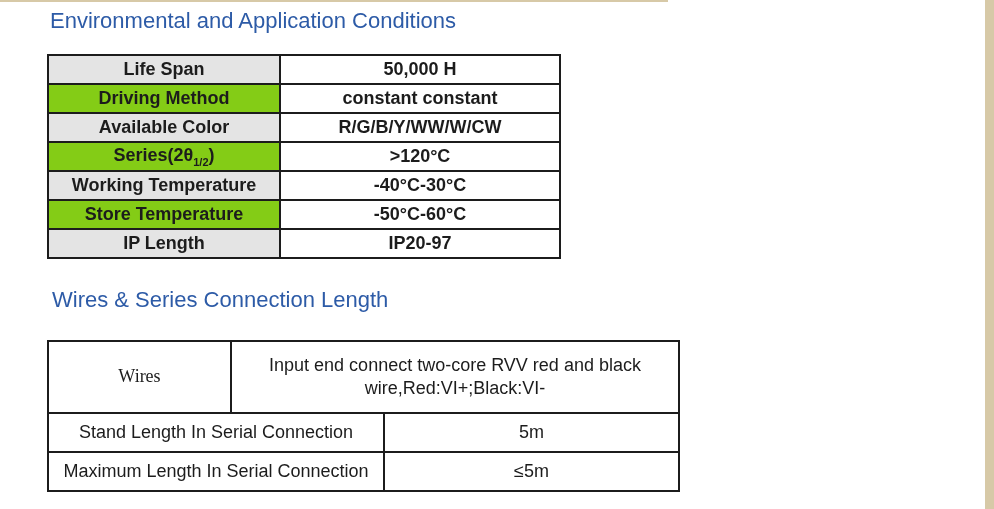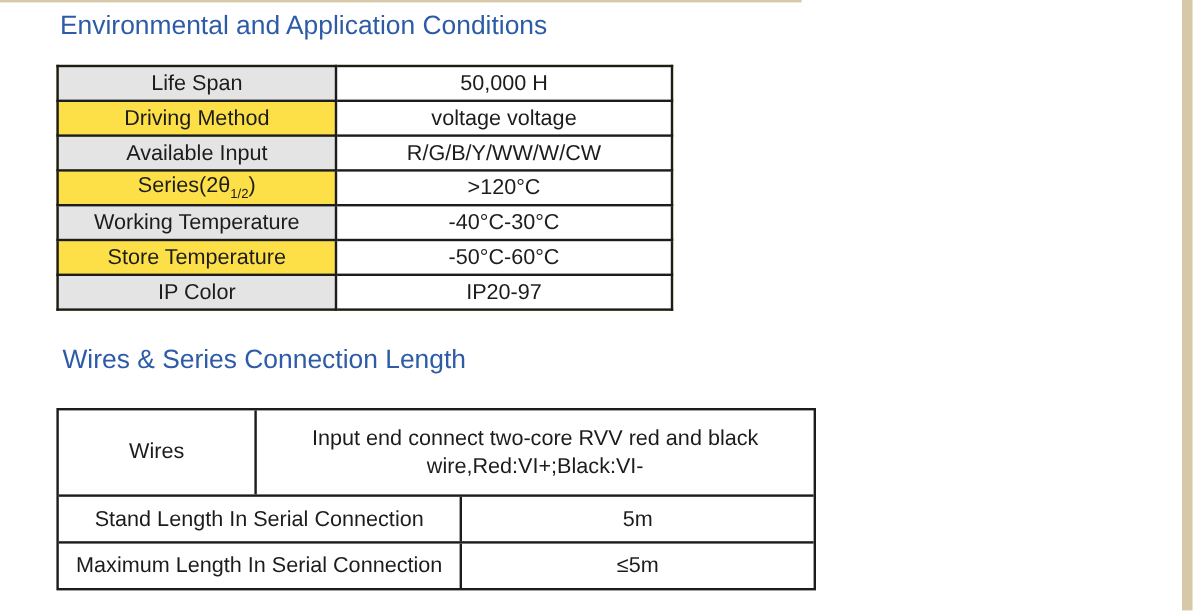--- a/index.html
+++ b/index.html
@@ -33,21 +33,22 @@
     white-space: nowrap;
   }
   #heading-env   { left: 50px; top: 8px; }
   #heading-wires { left: 52px; top: 287px; }
 
   
   table.env {
     position: absolute;
     left: 47px; top: 54px;
     border-collapse: collapse;
-    background: #fde047;
+    background: #84cc16;
+    font-weight: bold;
   }
   table.env td {
     border: 2px solid #1c1c1c;
     height: 27px;
     padding: 0 4px;
     text-align: center;
     vertical-align: middle;
     font-size: 18px;
     line-height: 1.1;
   }
@@ -69,21 +70,21 @@
   .wires-tbl .row > div {
     display: flex;
     align-items: center;
     justify-content: center;
     box-sizing: border-box;
     font-size: 18px;
     text-align: center;
     line-height: 1.3;
   }
   .row-wires { height: 70px; }
-  .row-wires .c1 { width: 165px; border-right: 2px solid #1c1c1c; }
+  .row-wires .c1 { width: 183px; border-right: 2px solid #1c1c1c; font-family: Liberation Serif, serif; }
   .row-wires .c2 { flex: 1; padding: 14px 10px; }
   .row-std { height: 39px; border-top: 2px solid #1c1c1c; }
   .row-std .c1 { width: 336px; border-right: 2px solid #1c1c1c; }
   .row-std .c2 { flex: 1; }
 </style>
 </head>
 <body>
 
 <div class="page">
   <div class="edge-strip-top"></div>
@@ -92,40 +93,40 @@
   <h1 class="heading" id="heading-env">Environmental and Application Conditions</h1>
 
   <table class="env">
     <tbody>
       <tr class="alt">
         <td class="lab">Life Span</td>
         <td class="val">50,000 H</td>
       </tr>
       <tr>
         <td class="lab">Driving Method</td>
-        <td class="val">voltage voltage</td>
+        <td class="val">constant constant</td>
       </tr>
       <tr class="alt">
-        <td class="lab">Available Input</td>
+        <td class="lab">Available Color</td>
         <td class="val">R/G/B/Y/WW/W/CW</td>
       </tr>
       <tr>
         <td class="lab"><span>Series(2θ</span><sub>1/2</sub><span>)</span></td>
         <td class="val">&gt;120°C</td>
       </tr>
       <tr class="alt">
         <td class="lab">Working Temperature</td>
         <td class="val">-40°C-30°C</td>
       </tr>
       <tr>
         <td class="lab">Store Temperature</td>
         <td class="val">-50°C-60°C</td>
       </tr>
       <tr class="alt">
-        <td class="lab">IP Color</td>
+        <td class="lab">IP Length</td>
         <td class="val">IP20-97</td>
       </tr>
     </tbody>
   </table>
 
   <h1 class="heading" id="heading-wires">Wires &amp; Series Connection Length</h1>
 
   <div class="wires-tbl">
     <div class="row row-wires">
       <div class="c1">Wires</div>

